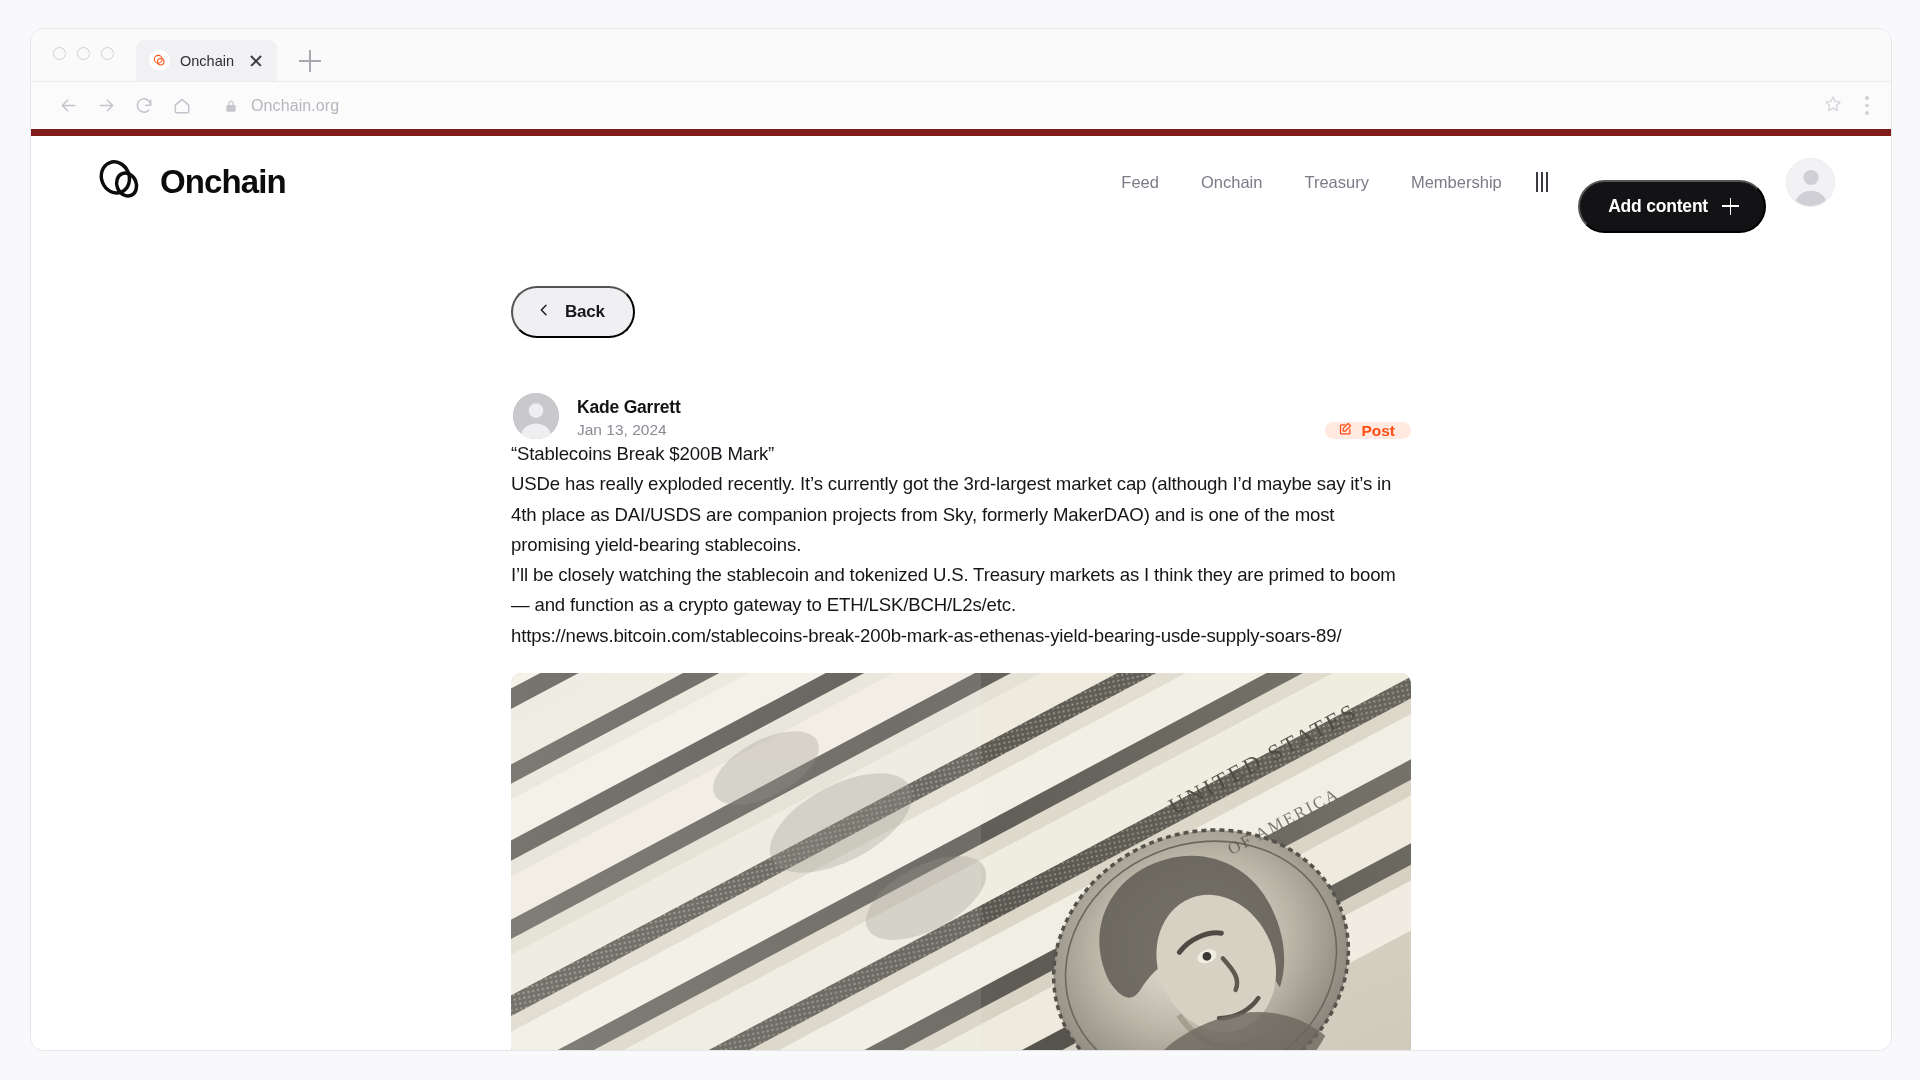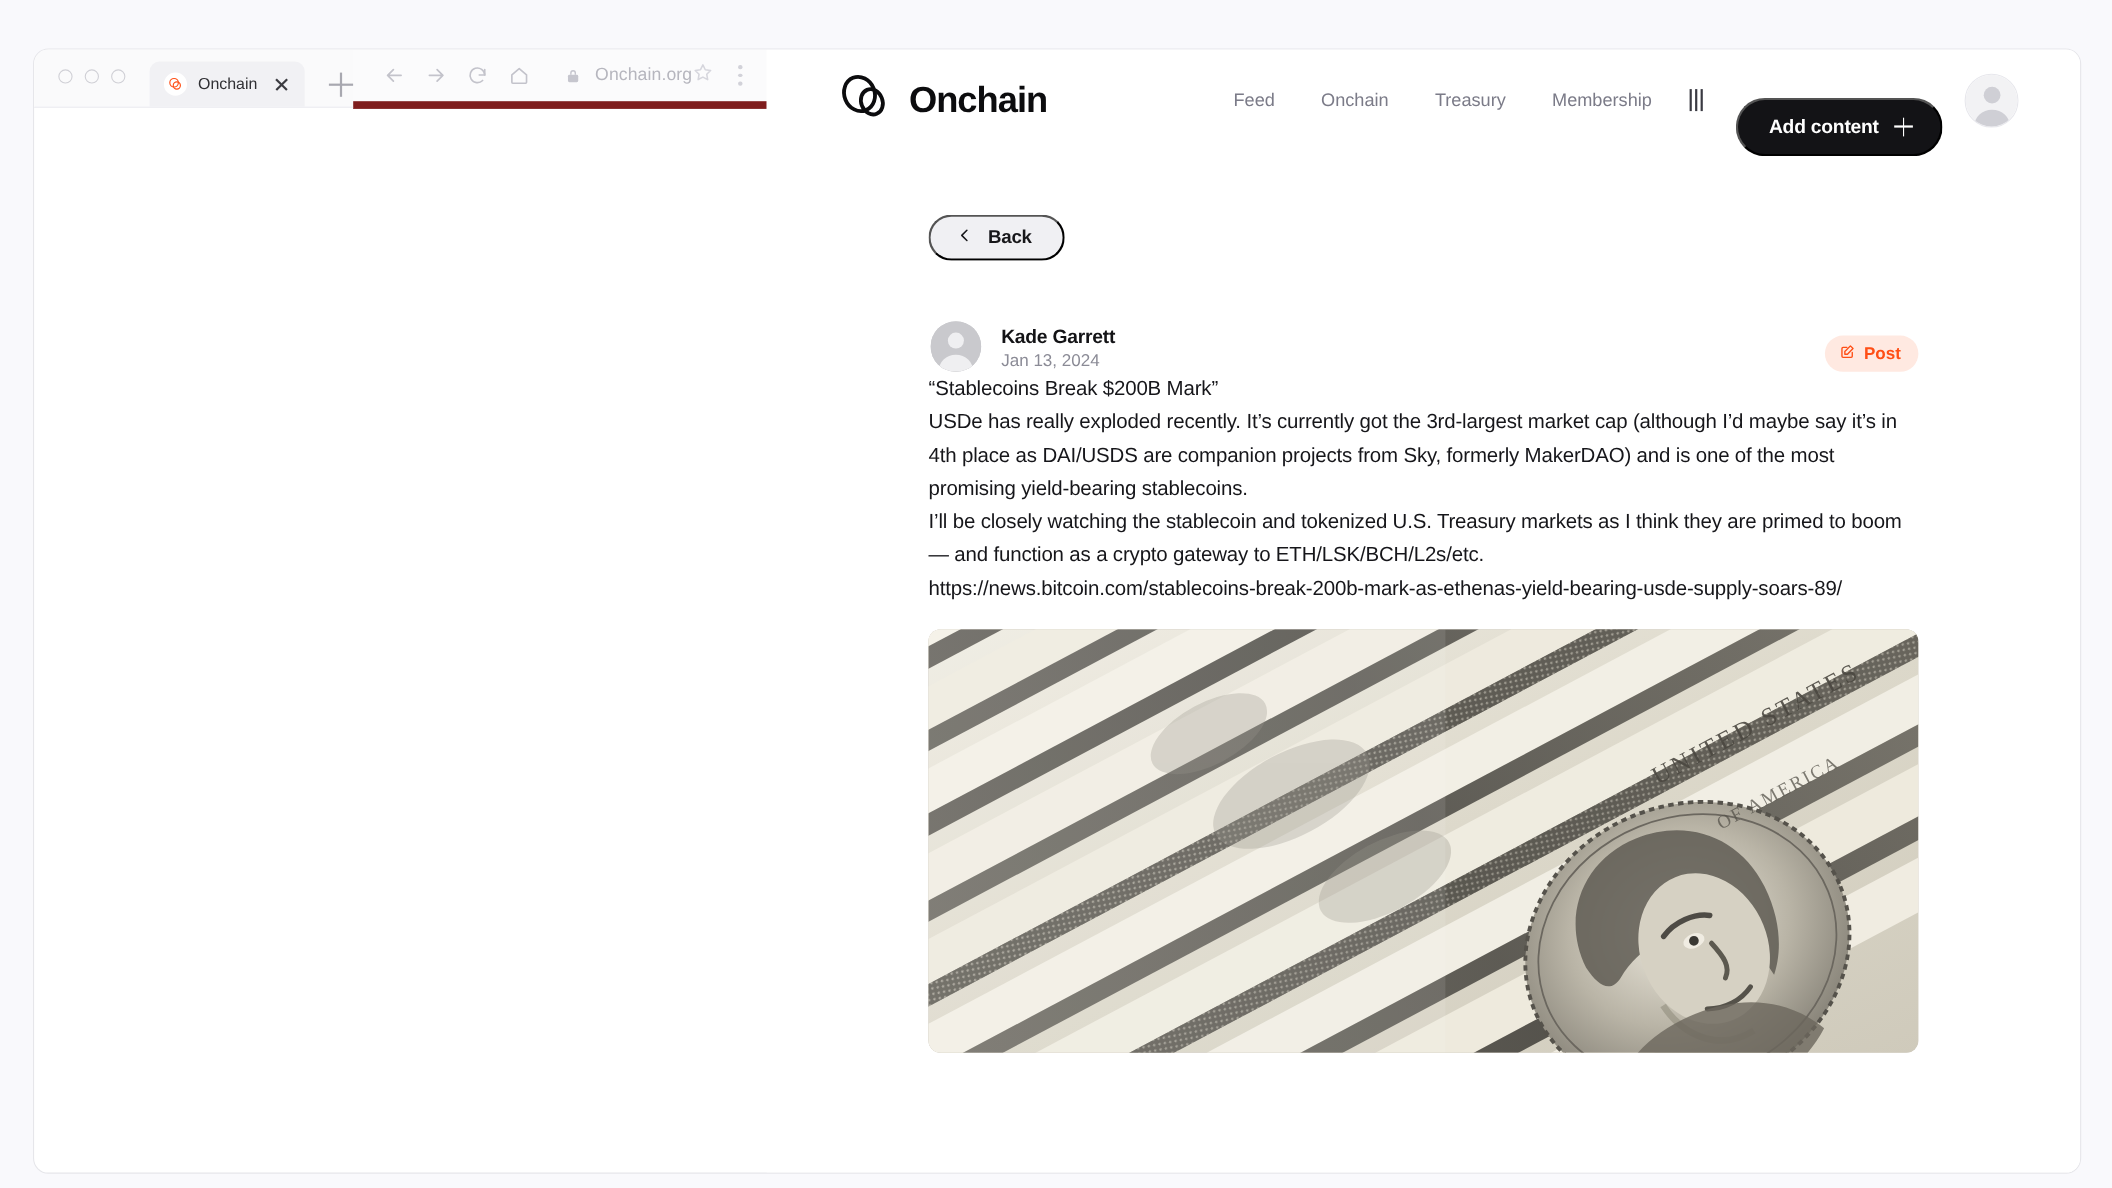--- a/index.html
+++ b/index.html
@@ -13,29 +13,29 @@
   body {
     background: #f9f9fc;
     font-family: "Liberation Sans", sans-serif;
     -webkit-font-smoothing: antialiased;
   }
 
   
   .browser-window {
     position: absolute;
     left: 30px;
-    top: 44px;
+    top: 28px;
     width: 1862px;
     height: 1023px;
     background: #ffffff;
     border: 1px solid #e6e6ea;
     border-radius: 14px;
     overflow: hidden;
     display: flex;
-    flex-direction: row;
+    flex-direction: column;
   }
 
   
   .tab-strip {
     height: 53px;
     background: #fafafb;
     border-bottom: 1px solid #ececf0;
     display: flex;
     align-items: flex-end;
     padding-left: 22px;
@@ -207,21 +207,21 @@
   }
 
   
   .article {
     width: 900px;
     margin: 0 auto;
     padding-top: 58px;
   }
 
   .back-btn {
-    height: 42px;
+    height: 52px;
     background: #f0f0f3;
     border-radius: 26px;
     display: inline-flex;
     align-items: center;
     gap: 13px;
     padding: 0 28px 0 23px;
     font-size: 17px;
     font-weight: 700;
     color: #17171a;
     letter-spacing: -0.2px;
@@ -239,21 +239,21 @@
     overflow: hidden;
     background: #c9c9cd;
     flex: 0 0 auto;
   }
   .author-meta { margin-left: 18px; display: flex; flex-direction: column; gap: 3px; }
   .author-name { font-size: 17.5px; font-weight: 700; color: #131316; letter-spacing: -0.2px; }
   .author-date { font-size: 15.5px; color: #8b8b96; }
   .author-spacer { flex: 1 1 auto; }
 
   .post-badge {
-    height: 33px;
+    height: 17px;
     background: #ffe9e1;
     color: #ff4f16;
     border-radius: 17px;
     display: inline-flex;
     align-items: center;
     gap: 8px;
     padding: 0 16px 0 13px;
     font-size: 15.5px;
     font-weight: 700;
   }

